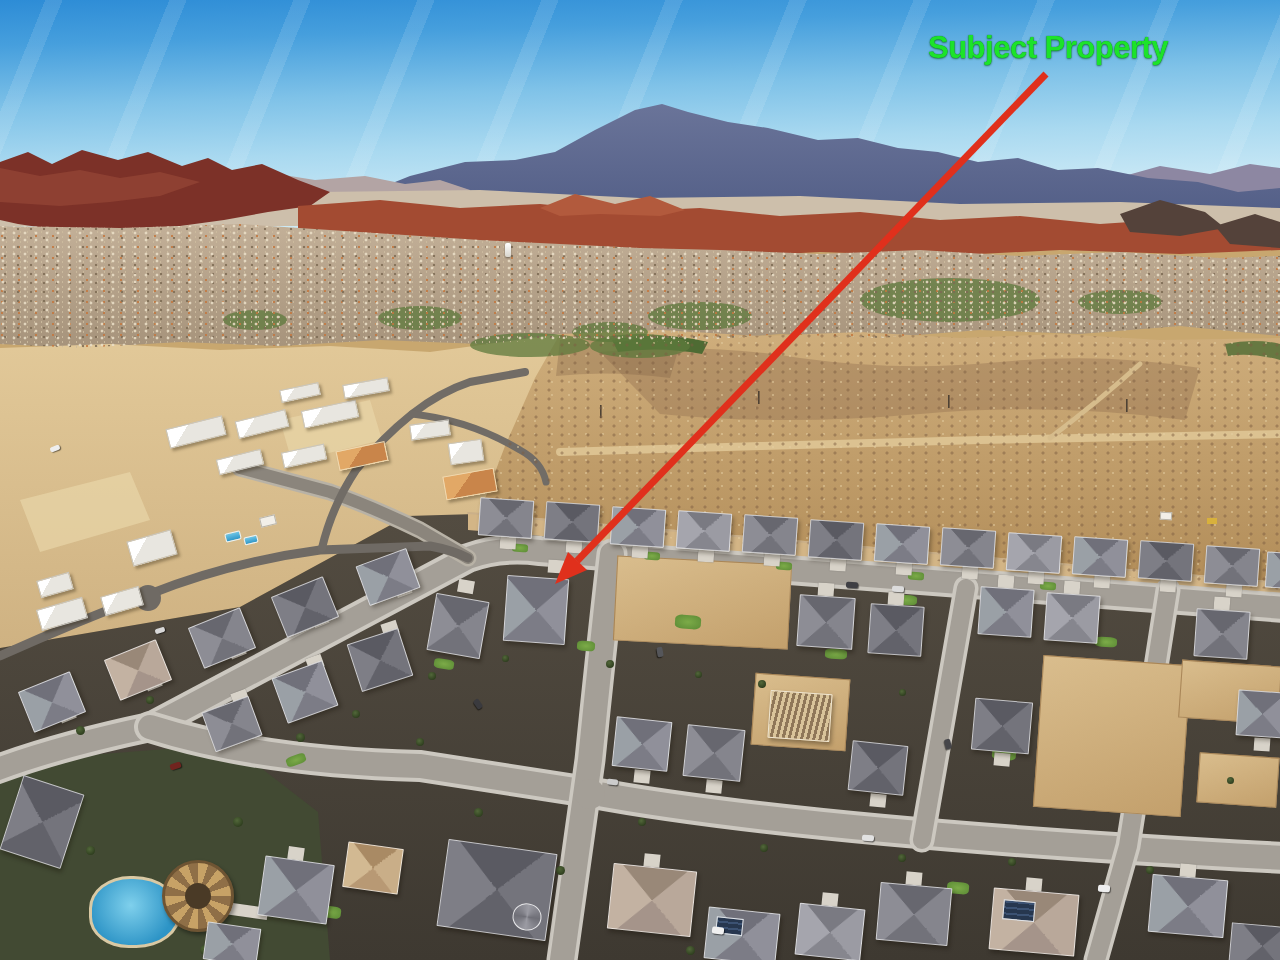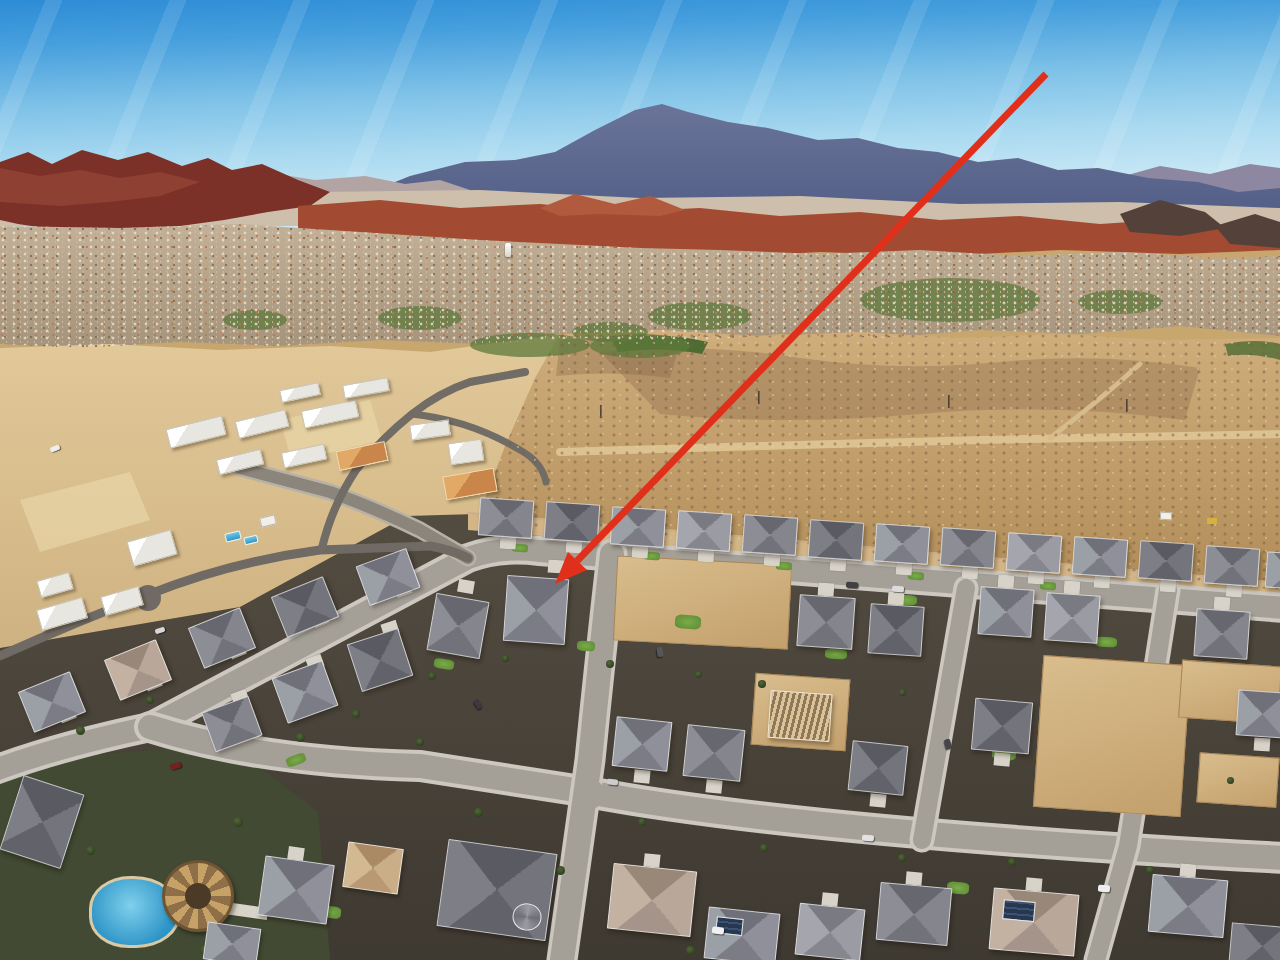--- a/index.html
+++ b/index.html
@@ -330,13 +330,14 @@
       <div class="tower" style="left: 505px; top: 243px; width: 6px; height: 14px;"></div>
     </div>
 
   <svg class="layer ann" id="overlay">
     <g id="arrow-group">
         <line x1="1046" y1="74" x2="577" y2="561" stroke="#e0301c" stroke-width="7"></line>
         <polygon points="555,584 568,552 587,570" fill="#e0301c"></polygon>
       </g>
   </svg>
 
+  <div id="subject-label" style="left: 928px; top: 30px; font-size: 31px; color: rgb(28, 227, 42);">Subject Property</div>
 </div>
 
 </body></html>

